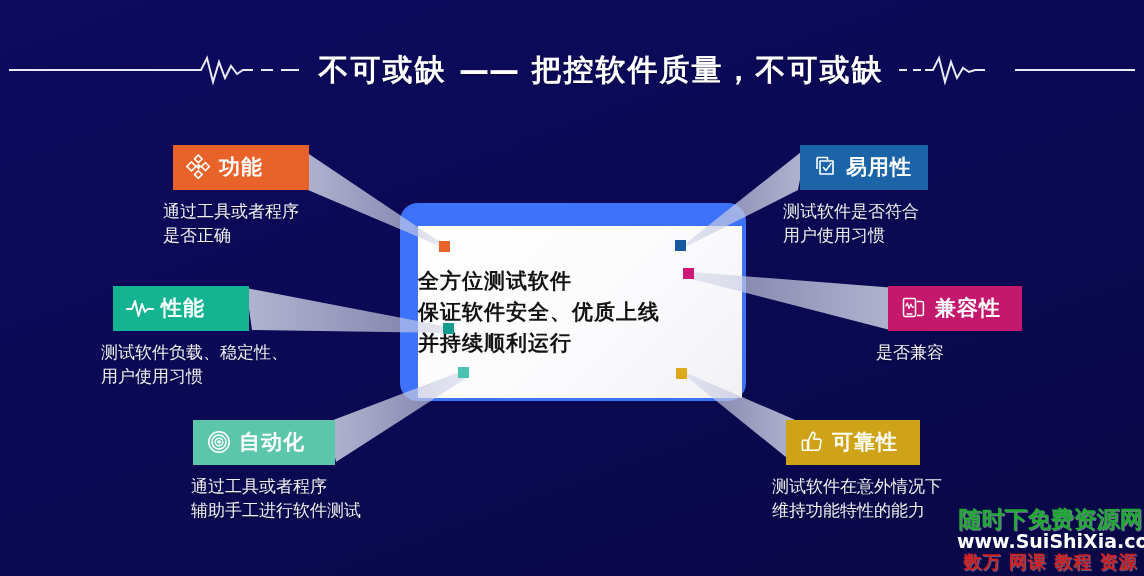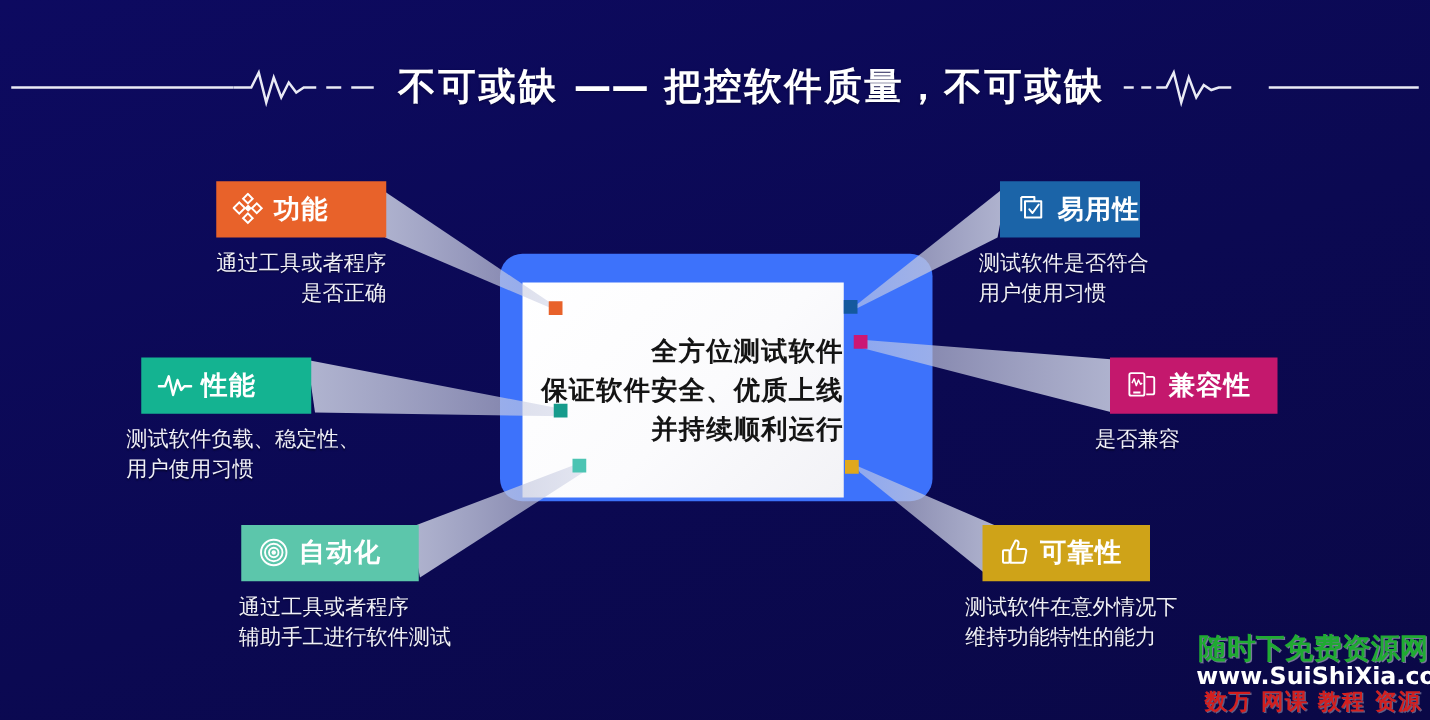--- a/index.html
+++ b/index.html
@@ -21,23 +21,23 @@
   .title{
     color:#ffffff;font-size:30px;font-weight:bold;letter-spacing:2px;
     white-space:nowrap;padding:0 12px;line-height:1;
     text-shadow:0 1px 2px rgba(0,0,0,.35);
   }
   .title .dash{letter-spacing:0px;}
 
   
   .center-wrap{position:absolute;left:400px;top:203px;width:346px;height:198px;}
   .card-border{position:absolute;inset:0;background:#3d72fb;border-radius:18px;}
-  .card-inner{position:absolute;left:18px;top:23px;width:257px;height:172px;
+  .card-inner{position:absolute;left:18px;top:23px;width:324px;height:172px;
     background:linear-gradient(135deg,#ffffff 0%,#fbfbfd 55%,#f2f2f6 100%);
-    display:flex;flex-direction:column;align-items:flex-end;justify-content:center;gap:9px;}
+    display:flex;flex-direction:column;align-items:flex-start;justify-content:center;gap:9px;}
   .card-line{color:#141414;font-size:21px;font-weight:bold;letter-spacing:1px;
     line-height:1.05;white-space:nowrap;}
 
   
   .dot{position:absolute;width:11px;height:11px;z-index:6;}
 
   
   #rays{position:absolute;left:0;top:0;width:1144px;height:576px;z-index:2;pointer-events:none;}
 
   
@@ -119,21 +119,21 @@
     </div>
   </div>
 
   <div class="dot" style="left:439px;top:241px;background:#e8622a;"></div>
   <div class="dot" style="left:443px;top:323px;background:#169b8c;"></div>
   <div class="dot" style="left:458px;top:367px;background:#4cc4b3;"></div>
   <div class="dot" style="left:675px;top:240px;background:#14599e;"></div>
   <div class="dot" style="left:683px;top:268px;background:#cc1774;"></div>
   <div class="dot" style="left:676px;top:368px;background:#e0a81c;"></div>
 
-  <div class="node" style="left:173px;top:145px;text-align:right;">
+  <div class="node" style="left:173px;top:145px;">
     <div class="badge" style="background:#e8622a;width:136px;">
       <span class="bi">
         <svg width="26" height="26" viewBox="0 0 26 26">
           <g fill="none" stroke="#ffffff" stroke-width="1.6">
             <rect x="2.2" y="9.2" width="6.4" height="6.4" transform="rotate(45 5.4 12.4)"></rect>
             <rect x="9.6" y="2.2" width="5.4" height="5.4" transform="rotate(45 12.3 4.9)"></rect>
             <rect x="9.6" y="17.8" width="5.4" height="5.4" transform="rotate(45 12.3 20.5)"></rect>
             <rect x="16.6" y="9.8" width="5.6" height="5.6" transform="rotate(45 19.4 12.6)"></rect>
           </g>
           <g fill="#ffffff">
@@ -178,21 +178,21 @@
       </span>
       <span class="blab">自动化</span>
     </div>
     <div class="caption" style="margin-left:-2px;">
       <div>通过工具或者程序</div>
       <div>辅助手工进行软件测试</div>
     </div>
   </div>
 
   <div class="node" style="left:800px;top:145px;">
-    <div class="badge" style="background:#1b64a8;width:112px;">
+    <div class="badge" style="background:#1b64a8;width:128px;">
       <span class="bi">
         <svg width="26" height="26" viewBox="0 0 26 26">
           <g fill="none" stroke="#ffffff" stroke-width="1.6" stroke-linejoin="round">
             <path d="M4 3.5h10.5v3"></path>
             <path d="M4 3.5v11.5"></path>
             <rect x="7" y="7" width="13" height="13"></rect>
             <polyline points="10.5,13.5 13,16.4 18,9.6" stroke-linecap="round"></polyline>
           </g>
         </svg>
       </span>

